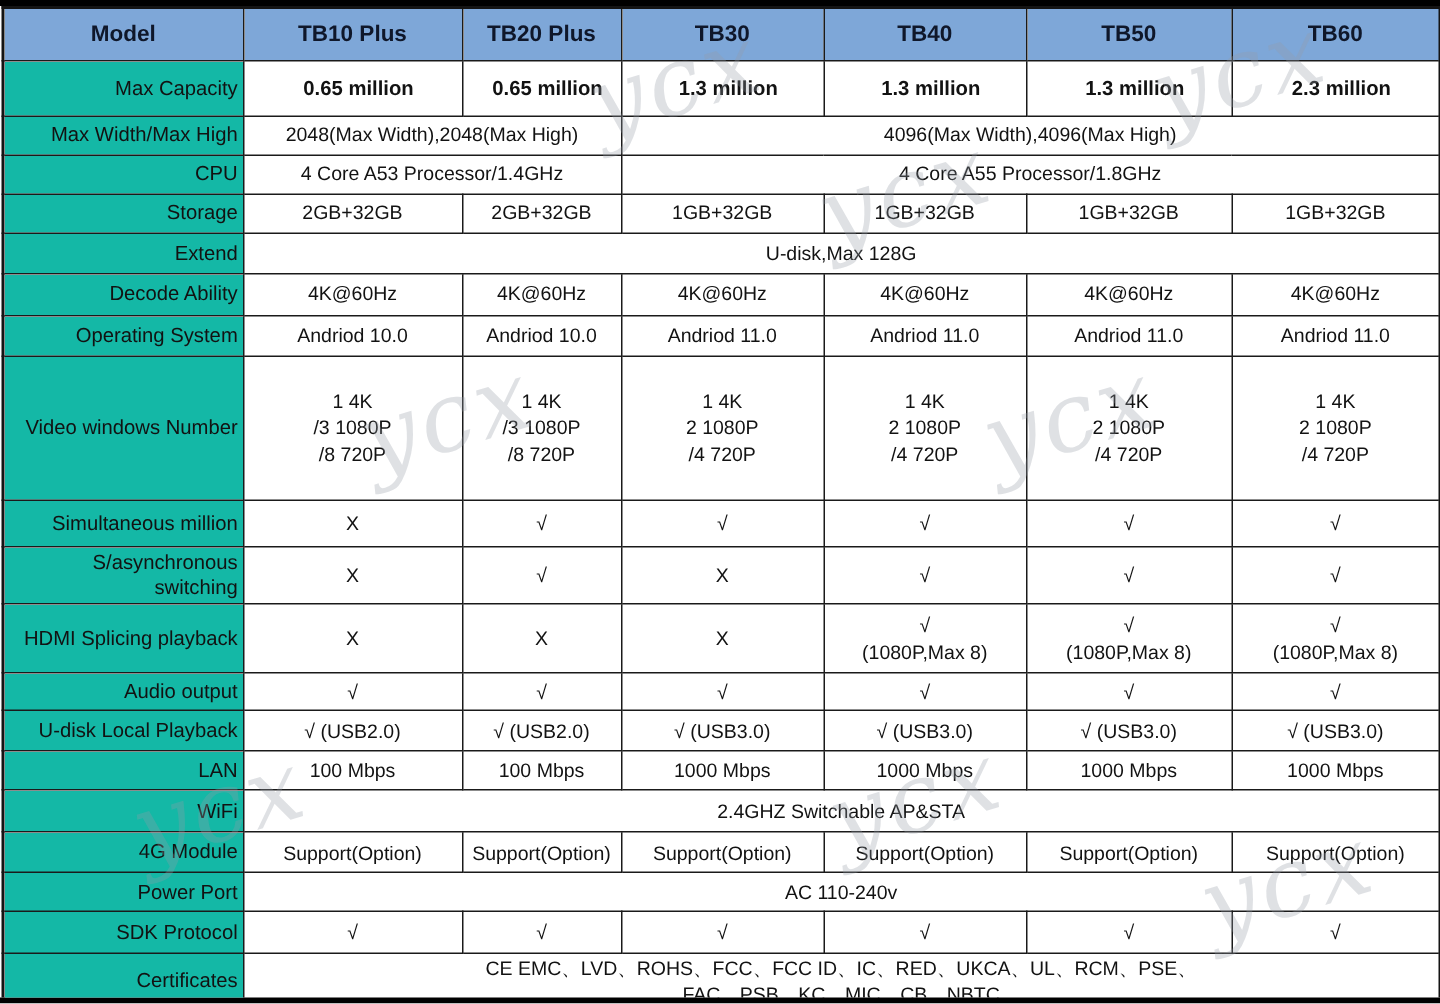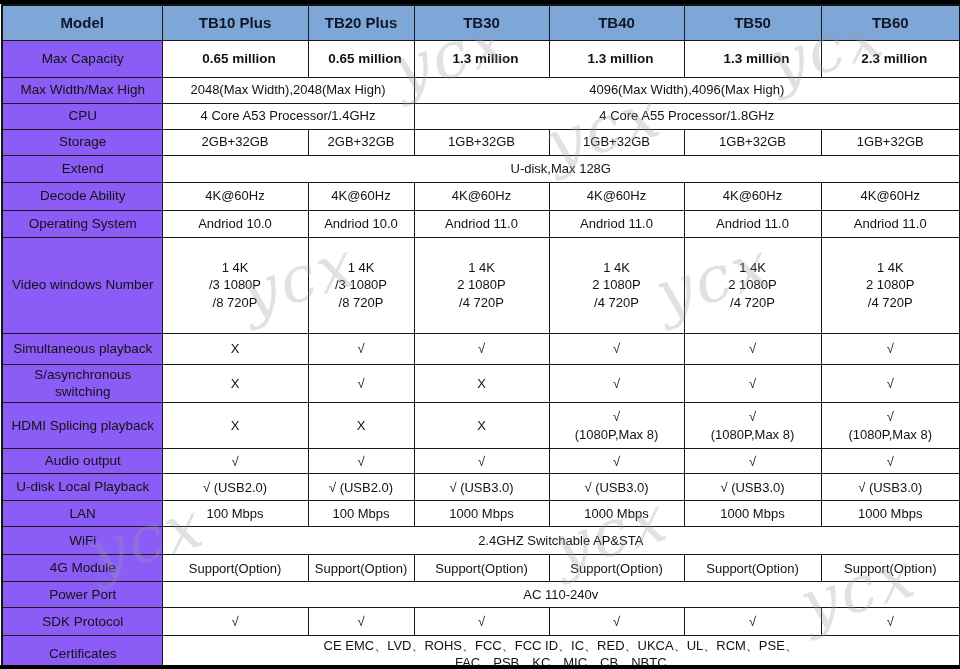--- a/index.html
+++ b/index.html
@@ -20,22 +20,22 @@
     font-size:13px;color:#121212;
     text-align:center;vertical-align:middle;
     white-space:pre-line;line-height:1.32;
     overflow:hidden;box-sizing:border-box;
   }
   .spec thead th{
     background:#7ea7d8;
     color:#0f172a;font-weight:bold;font-size:15px;
   }
   .spec th.rowlabel{
-    text-align:center;font-weight:normal;font-size:13.5px;
-    padding-left:4px;background:#8b5cf6;
+    text-align:right;font-weight:normal;font-size:13.5px;
+    padding-left:4px;background:#14b8a6;
   }
   .spec tr.bold-row td{font-weight:bold;font-size:13.5px;padding-left:11px;}
   .wm{
     position:absolute;z-index:2;pointer-events:none;
     font-family:"DejaVu Serif",serif;font-style:italic;
     font-size:64px;letter-spacing:3px;
     color:rgba(150,155,165,0.30);
     transform:rotate(-17deg);
   }
 </style>
@@ -142,21 +142,21 @@
 2 1080P
 /4 720P</td>
           <td>1 4K
 2 1080P
 /4 720P</td>
           <td>1 4K
 2 1080P
 /4 720P</td>
         </tr>
         <tr style="height: 31px;">
-          <th class="rowlabel">Simultaneous playback</th>
+          <th class="rowlabel">Simultaneous million</th>
           <td>X</td>
           <td>√</td>
           <td>√</td>
           <td>√</td>
           <td>√</td>
           <td>√</td>
         </tr>
         <tr style="height: 33px;">
           <th class="rowlabel">S/asynchronous switching</th>
           <td>X</td>

